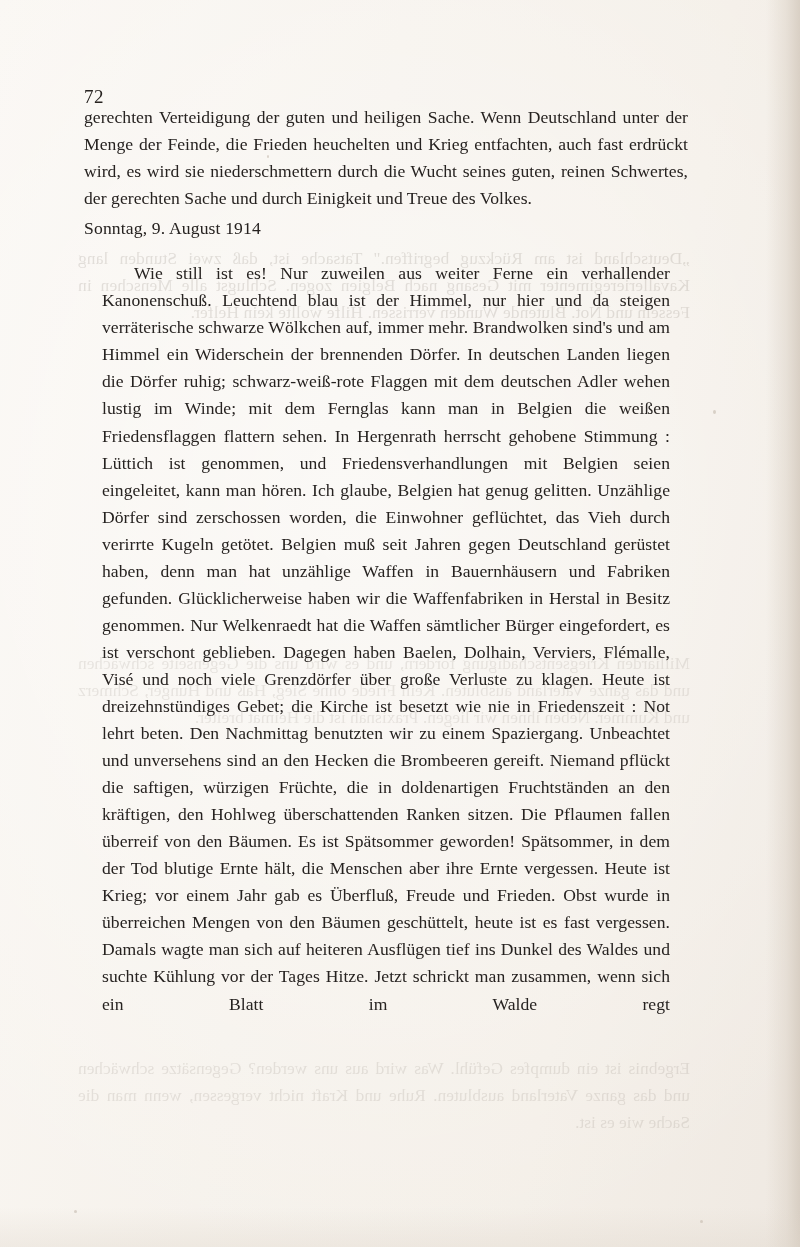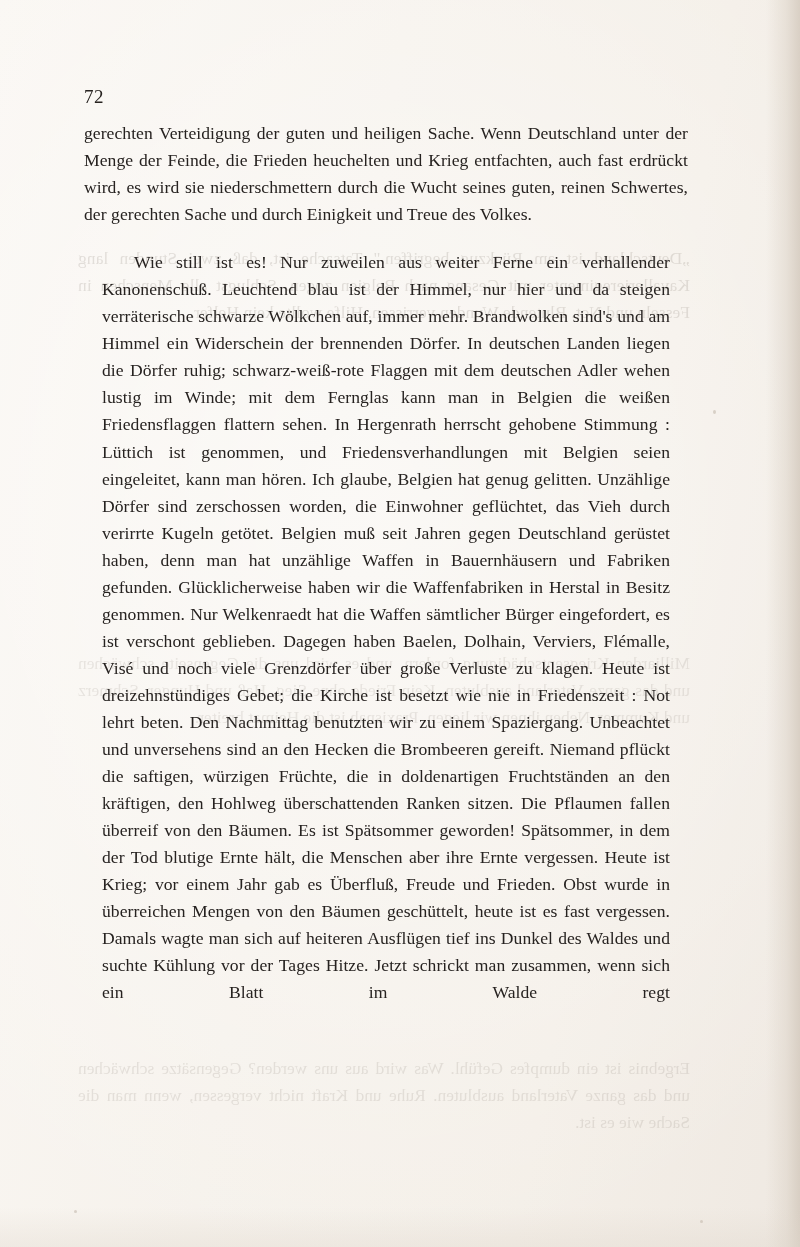--- a/index.html
+++ b/index.html
@@ -110,21 +110,21 @@
     top: 85px;
     font-size: 19px;
     line-height: 24px;
     letter-spacing: 0.4px;
     color: #272320;
   }
 
   .textblock {
     position: absolute;
     left: 84px;
-    top: 120px;
+    top: 104px;
     width: 604px;
     font-size: 17.6px;
     line-height: 27.05px;
     text-align: justify;
     text-justify: inter-word;
     color: #262220;
     letter-spacing: 0.05px;
   }
 
   .para-continued {
@@ -174,20 +174,21 @@
   <div class="content">
 
     <div class="folio">72</div>
 
     <div class="textblock">
 
       <p class="para-continued">gerechten Verteidigung der guten und heiligen Sache. Wenn Deutschland unter der Menge der Feinde, die Frieden heuchelten und Krieg entfachten, auch fast erdrückt wird, es wird sie niederschmettern durch die Wucht seines guten, reinen Schwertes, der gerechten Sache und durch Einigkeit und Treue des Volkes.</p>
 
       <div class="spacer-sm"></div>
 
+      <p class="date-line">Sonntag, 9. August 1914</p>
 
       <p class="entry-body">Wie still ist es! Nur zuweilen aus weiter Ferne ein verhallender Kanonenschuß. Leuchtend blau ist der Himmel, nur hier und da steigen verräterische schwarze Wölkchen auf, immer mehr. Brandwolken sind's und am Himmel ein Widerschein der brennenden Dörfer. In deutschen Landen liegen die Dörfer ruhig; schwarz-weiß-rote Flaggen mit dem deutschen Adler wehen lustig im Winde; mit dem Fernglas kann man in Belgien die weißen Friedensflaggen flattern sehen. In Hergenrath herrscht gehobene Stimmung : Lüttich ist genommen, und Friedensverhandlungen mit Belgien seien eingeleitet, kann man hören. Ich glaube, Belgien hat genug gelitten. Unzählige Dörfer sind zerschossen worden, die Einwohner geflüchtet, das Vieh durch verirrte Kugeln getötet. Belgien muß seit Jahren gegen Deutschland gerüstet haben, denn man hat unzählige Waffen in Bauernhäusern und Fabriken gefunden. Glücklicherweise haben wir die Waffenfabriken in Herstal in Besitz genommen. Nur Welkenraedt hat die Waffen sämtlicher Bürger eingefordert, es ist verschont geblieben. Dagegen haben Baelen, Dolhain, Verviers, Flémalle, Visé und noch viele Grenzdörfer über große Verluste zu klagen. Heute ist dreizehnstündiges Gebet; die Kirche ist besetzt wie nie in Friedenszeit : Not lehrt beten. Den Nachmittag benutzten wir zu einem Spaziergang. Unbeachtet und unversehens sind an den Hecken die Brombeeren gereift. Niemand pflückt die saftigen, würzigen Früchte, die in doldenartigen Fruchtständen an den kräftigen, den Hohlweg überschattenden Ranken sitzen. Die Pflaumen fallen überreif von den Bäumen. Es ist Spätsommer geworden! Spätsommer, in dem der Tod blutige Ernte hält, die Menschen aber ihre Ernte vergessen. Heute ist Krieg; vor einem Jahr gab es Überfluß, Freude und Frieden. Obst wurde in überreichen Mengen von den Bäumen geschüttelt, heute ist es fast vergessen. Damals wagte man sich auf heiteren Ausflügen tief ins Dunkel des Waldes und suchte Kühlung vor der Tages Hitze. Jetzt schrickt man zusammen, wenn sich ein Blatt im Walde regt</p>
 
     </div>
   </div>
 
   <div class="speck" style="left:713px; top:410px; width:3px; height:4px;"></div>
   <div class="speck" style="left:267px; top:155px; width:2px; height:3px;"></div>
   <div class="speck" style="left:700px; top:1220px; width:3px; height:3px;"></div>
   <div class="speck" style="left:74px; top:1210px; width:3px; height:3px;"></div>

